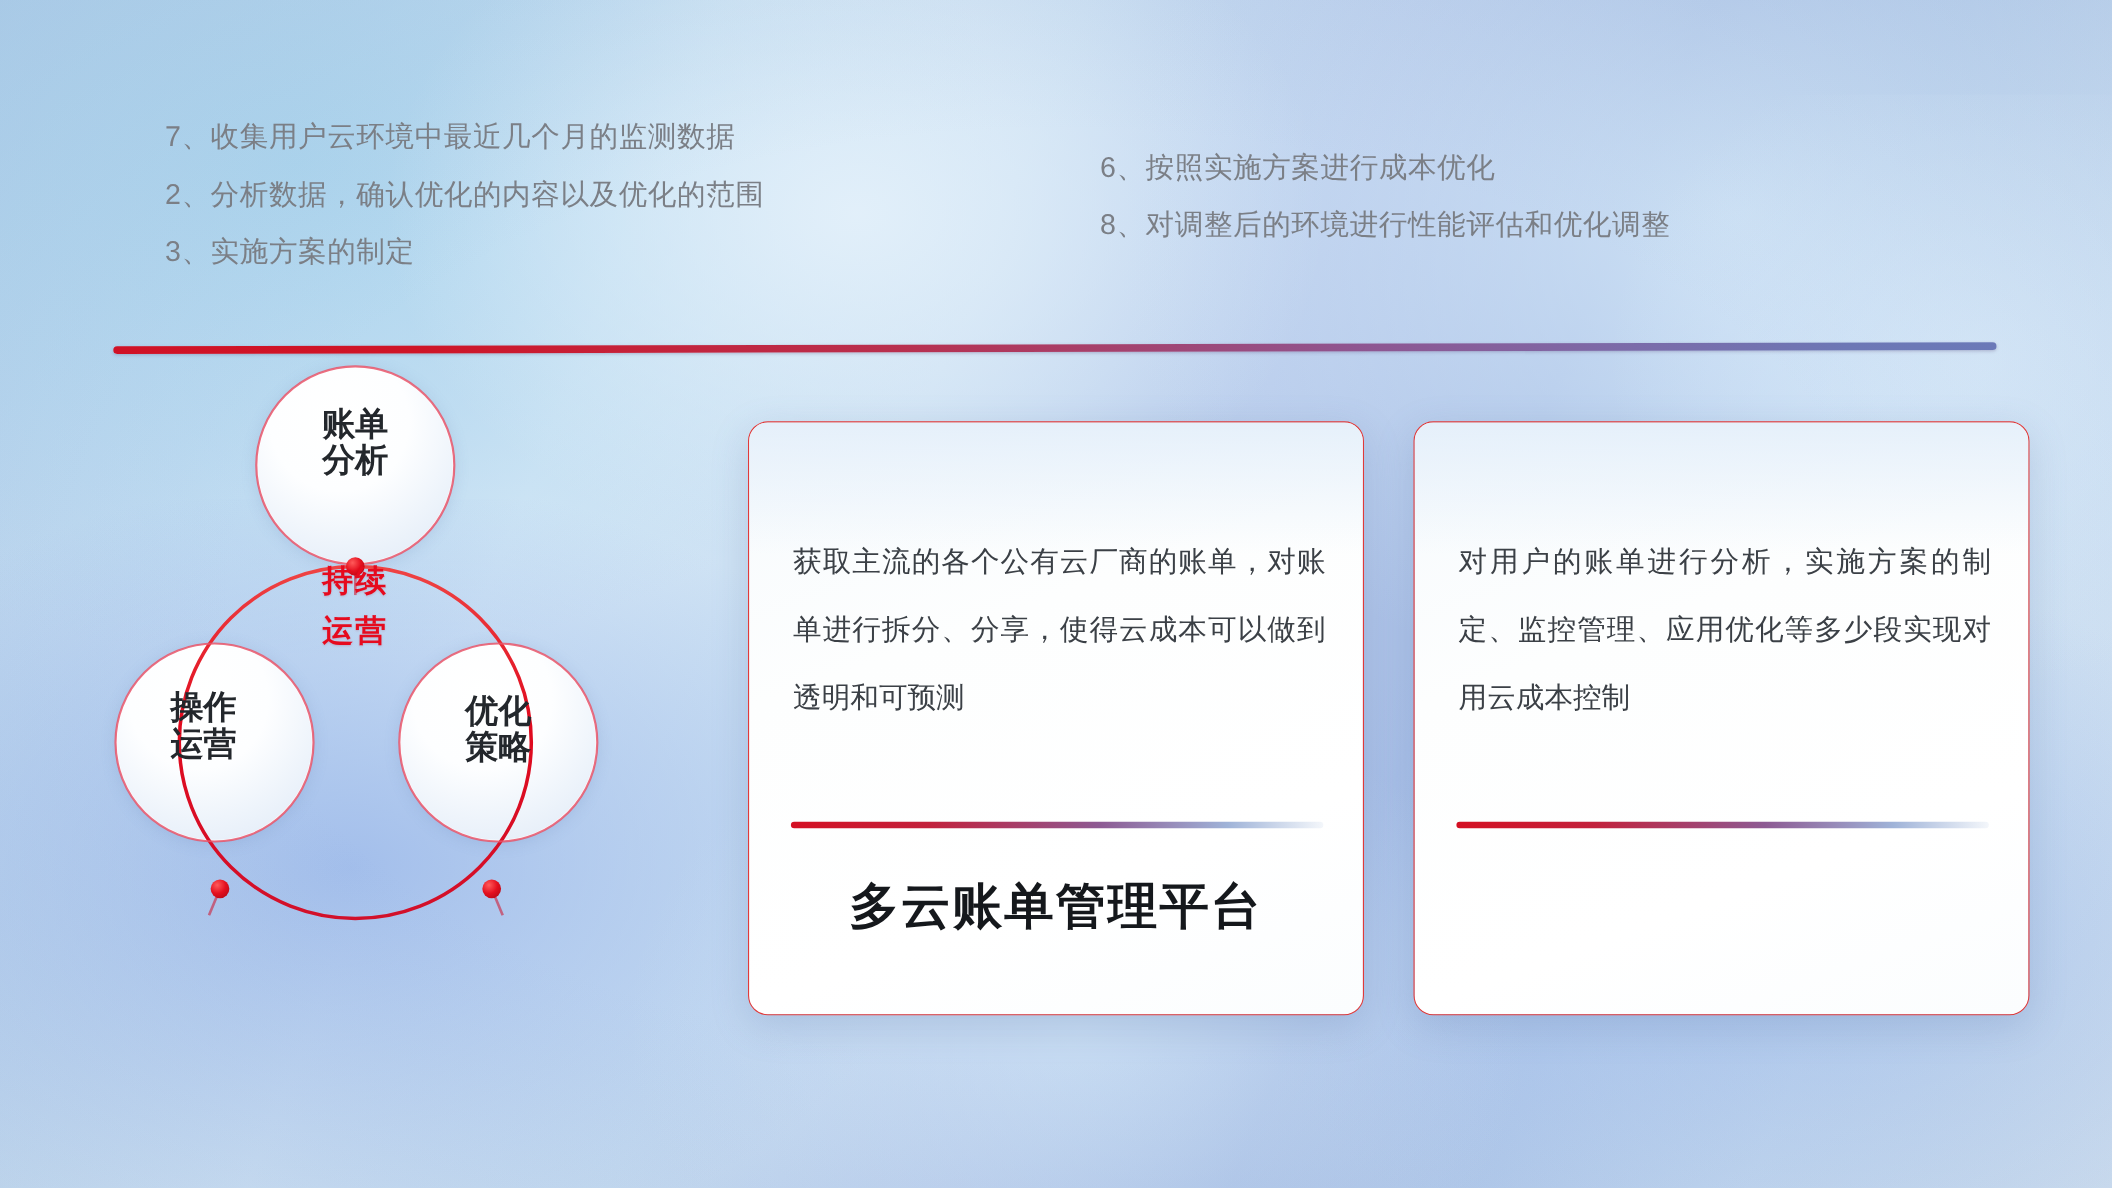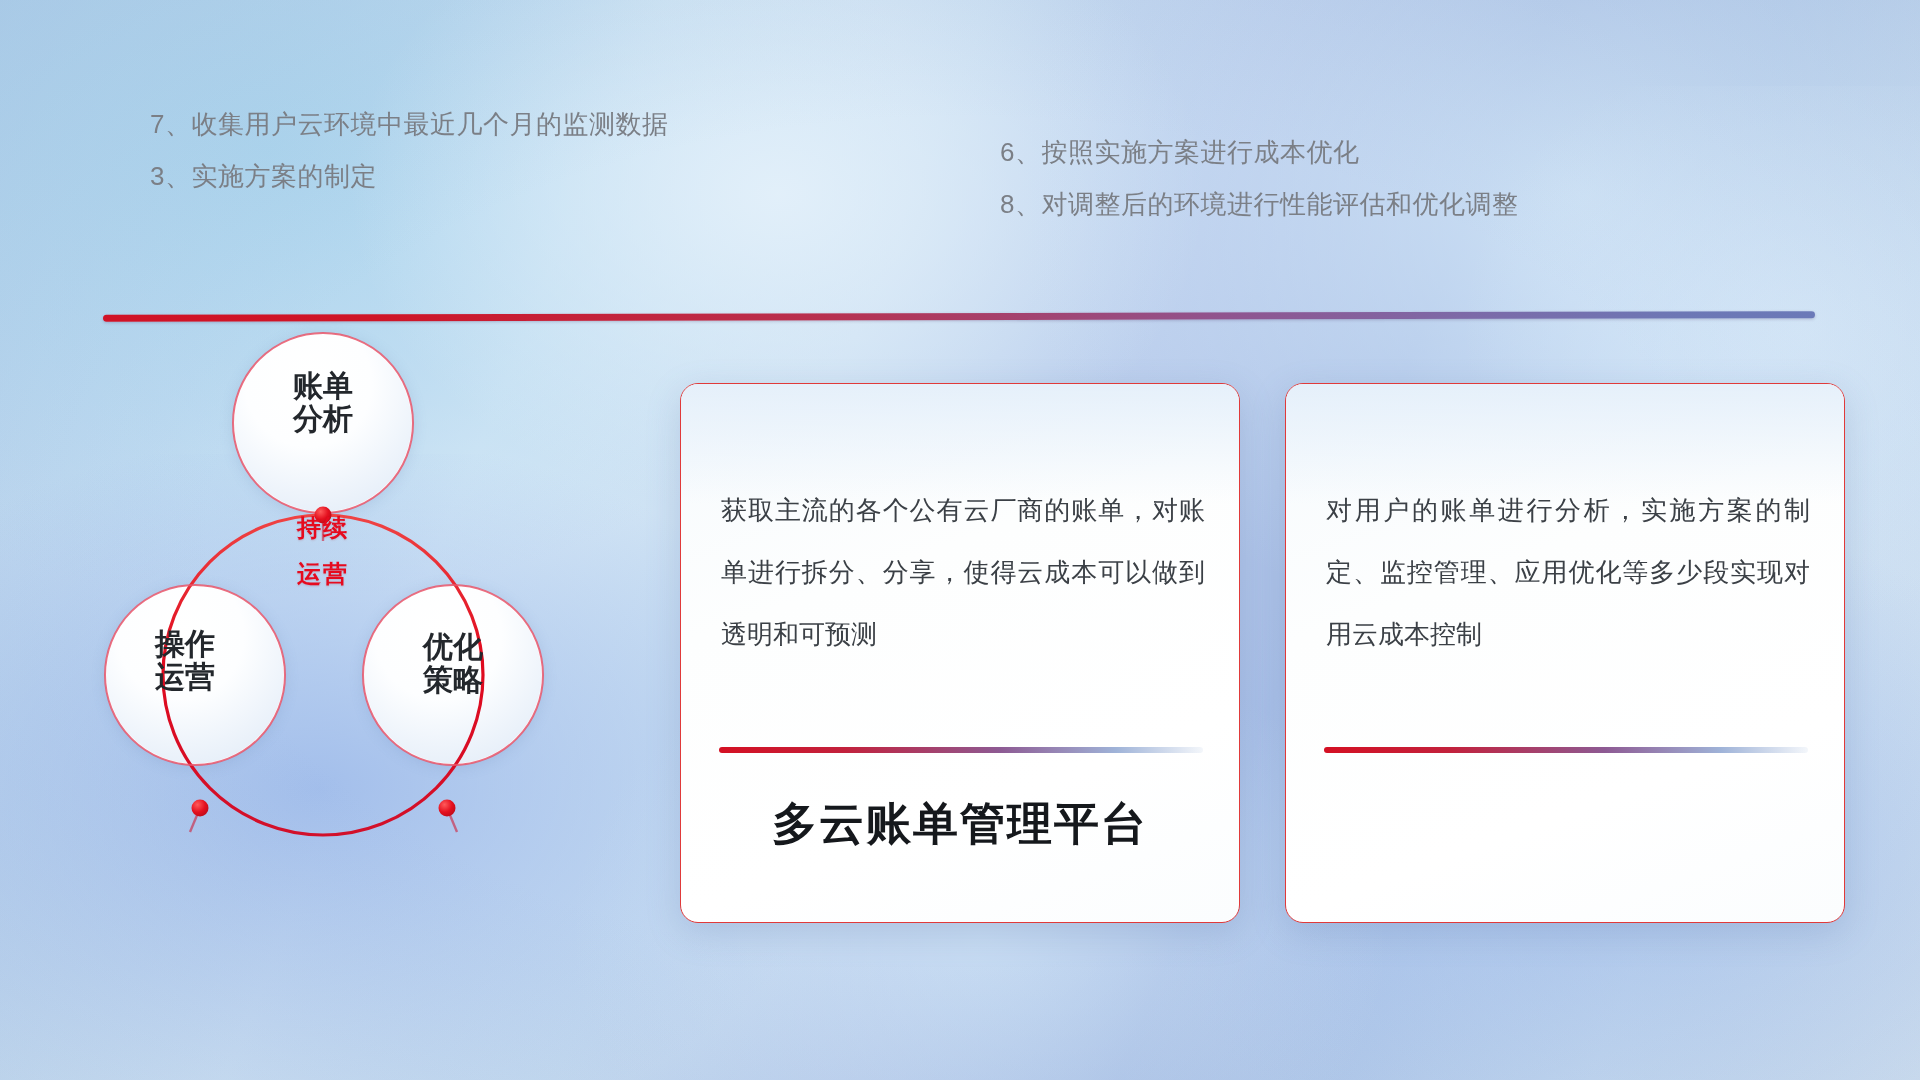--- a/index.html
+++ b/index.html
@@ -108,21 +108,21 @@
     position:absolute; left:0; top:0; width:480px; height:600px;
     z-index:4; overflow:visible;
   }
   #center-label{
     position:absolute;
     left:138px; top:160px;
     width:180px;
     text-align:center;
     color:#e60a1e;
     font-weight:bold;
-    font-size:24px;
+    font-size:28px;
     line-height:46px;
     letter-spacing:2px;
     z-index:7;
     text-shadow:0 1px 2px rgba(160,0,20,.18);
   }
 
   
   .card{
     position:absolute;
     top:383px;
@@ -177,20 +177,21 @@
 <div id="bg-glow-2"></div>
 <div id="bg-glow-3"></div>
 <div id="bg-glow-4"></div>
 <div id="bg-glow-5"></div>
 <div id="bg-glow-6"></div>
 <div id="bg-glow-7"></div>
 <div id="bg-vignette"></div>
 
 <div class="bullets" id="bullets-left">
   <div class="bullet-line">7、收集用户云环境中最近几个月的监测数据</div>
+  <div class="bullet-line">2、分析数据，确认优化的内容以及优化的范围</div>
   <div class="bullet-line">3、实施方案的制定</div>
 </div>
 
 <div class="bullets" id="bullets-right">
   <div class="bullet-line">6、按照实施方案进行成本优化</div>
   <div class="bullet-line">8、对调整后的环境进行性能评估和优化调整</div>
 </div>
 
 <div id="divider"></div>
 

